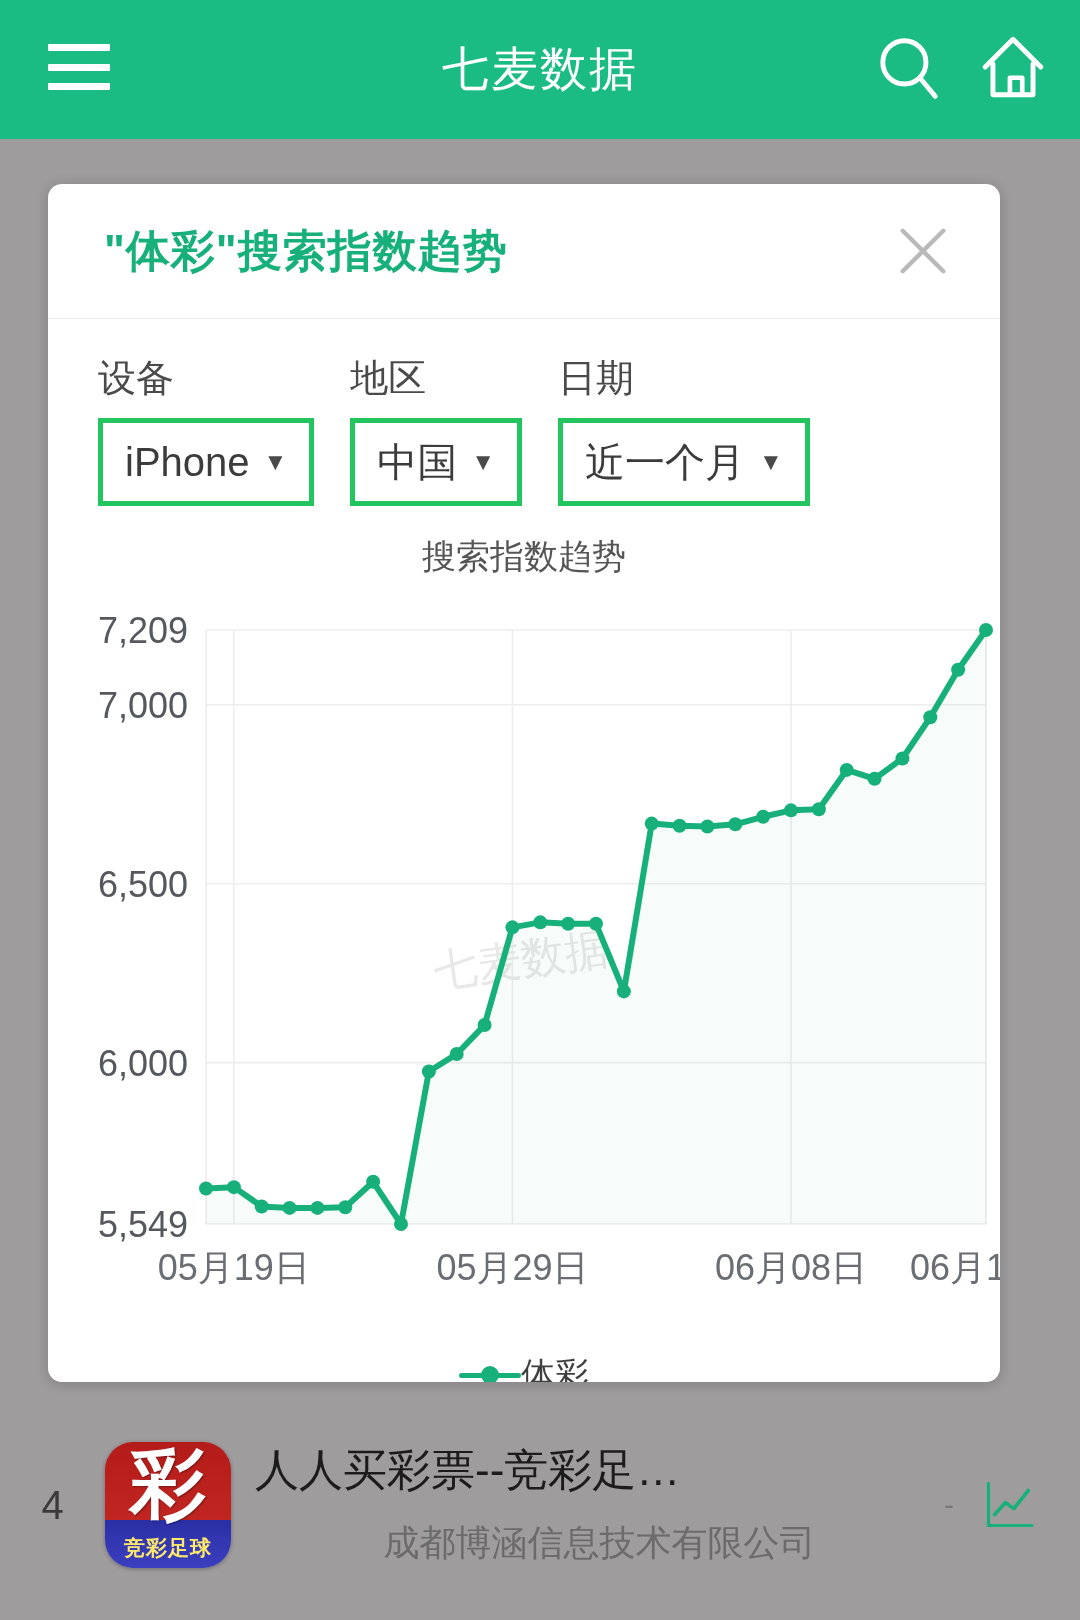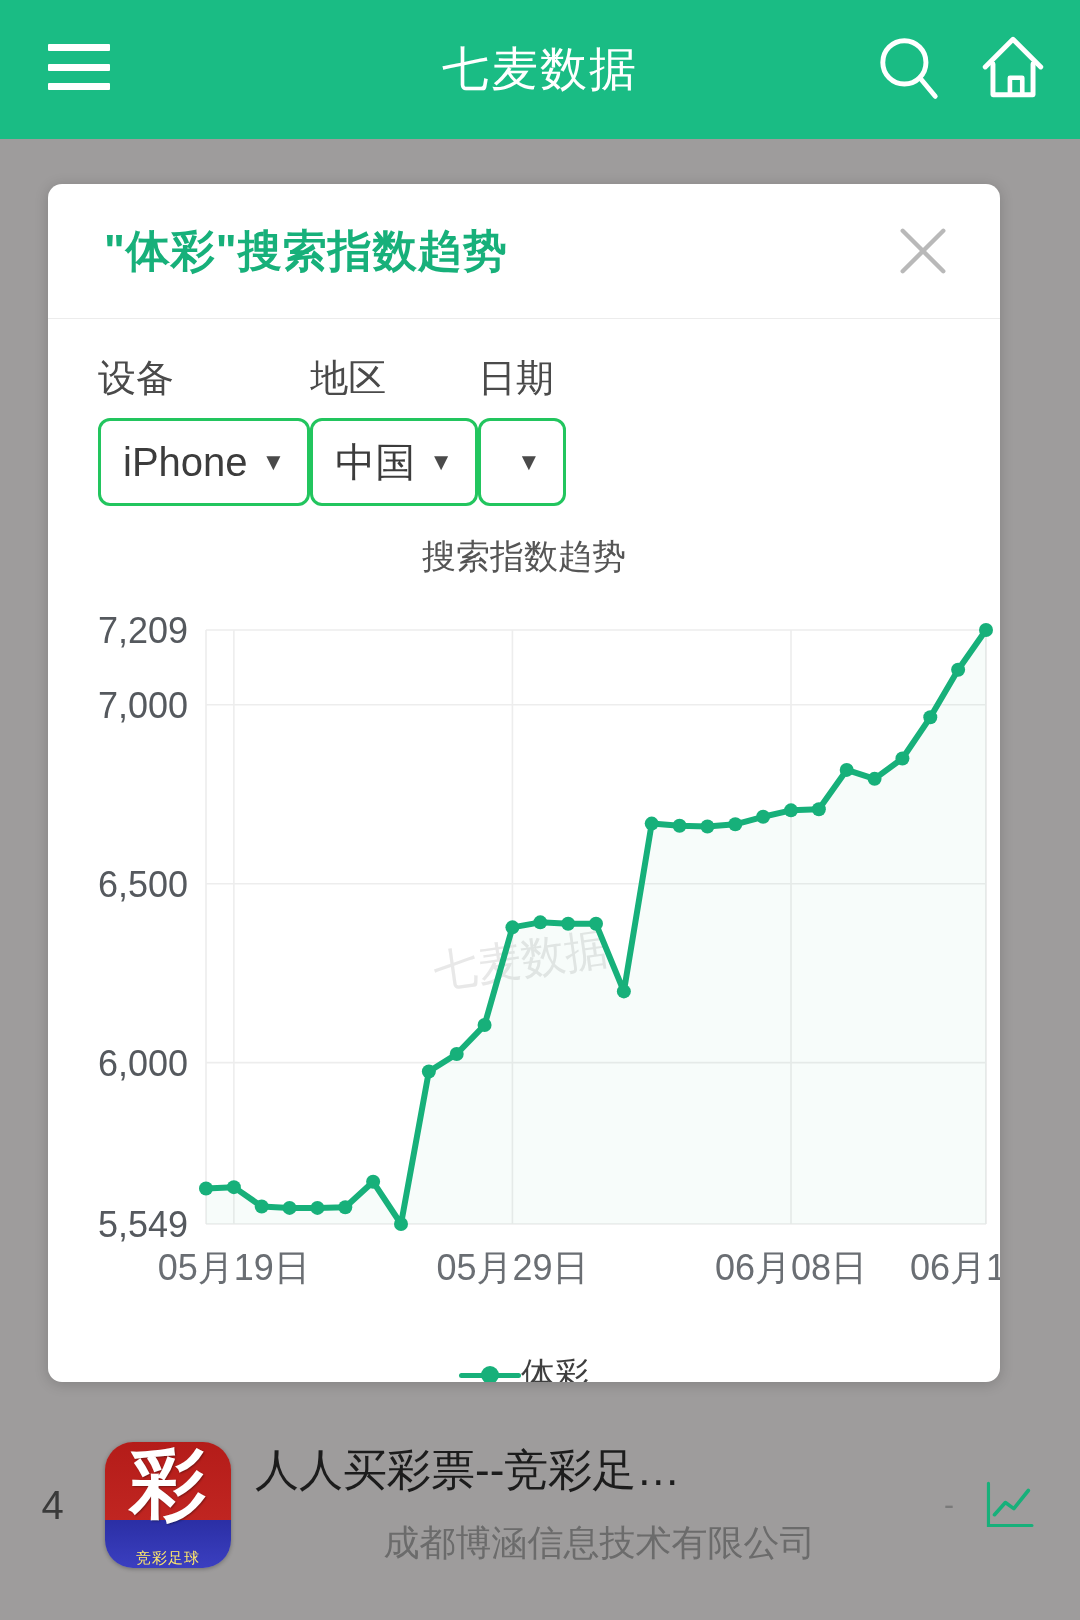--- a/index.html
+++ b/index.html
@@ -40,22 +40,22 @@
     background:linear-gradient(#b41c19 0%,#c02521 62%,#2b2fa5 62%,#3b3fc0 100%);
     flex:none;box-shadow:0 1px 4px rgba(0,0,0,.3);
   }
   .app-icon .cai{
     position:absolute;left:0;top:2px;width:100%;height:80px;
     color:#fff;font-size:76px;line-height:80px;text-align:center;
     font-family:"DejaVu Sans",sans-serif;font-weight:bold;
     text-shadow:1px 1px 2px rgba(0,0,0,.35);
   }
   .app-icon .sub{
-    position:absolute;left:0;bottom:0;width:100%;
-    color:#ffe96a;font-size:15px;text-align:center;font-weight:normal;letter-spacing:1px;
+    position:absolute;left:0;bottom:6px;width:100%;
+    color:#ffe96a;font-size:21px;text-align:center;font-weight:bold;letter-spacing:1px;
   }
   .bg-texts{flex:1;padding-left:24px;}
   .bg-title{font-size:44px;color:#1c1c1c;line-height:1.25;}
   .bg-dev{font-size:36px;color:#6b6b6b;margin-top:22px;text-align:center;}
   .bg-dash{color:#7a7a7a;font-size:30px;margin-right:26px;}
   .bg-chart-icon{margin-right:42px;}
 
   
   .modal{
     position:absolute;left:48px;top:184px;width:952px;height:1198px;
@@ -67,24 +67,24 @@
     display:flex;align-items:center;
   }
   .modal-title{
     margin-left:56px;color:#17b07a;font-size:44px;font-weight:bold;letter-spacing:1px;
   }
   .modal-close{
     position:absolute;right:48px;top:38px;width:58px;height:58px;cursor:pointer;
   }
 
   
-  .filters{display:flex;padding:34px 0 0 50px;}
+  .filters{display:flex;padding:34px 0 0 50px;gap:36px;}
   .filter-label{font-size:38px;color:#4a4a4a;margin-bottom:14px;}
   .filter-box{
-    border:3px solid #22c55e;border-radius:12px;background:#fff;
+    border:5px solid #22c55e;border-radius:0;background:#fff;
     height:88px;display:flex;align-items:center;justify-content:center;
     padding:16px 22px;font-size:40px;color:#3c3c3c;cursor:pointer;box-sizing:border-box;
   }
   .filter-box .caret{font-size:24px;margin-left:14px;color:#4a4a4a;}
 
   
   .chart-title{
     text-align:center;font-size:34px;color:#555;margin-top:28px;
   }
   .chart-wrap{position:relative;width:952px;height:760px;margin-top:8px;}
@@ -157,20 +157,21 @@
     <div>
       <div class="filter-label">地区</div>
       <div class="filter-box">
         <span>中国</span>
         <span class="caret">▼</span>
       </div>
     </div>
     <div>
       <div class="filter-label">日期</div>
       <div class="filter-box">
+        <span>近一个月</span>
         <span class="caret">▼</span>
       </div>
     </div>
   </div>
 
   <div class="chart-title">搜索指数趋势</div>
 
   <div class="chart-wrap">
     <svg id="chart-svg" width="952" height="760" viewBox="0 0 952 760">
         <line x1="158" y1="42" x2="938" y2="42" stroke="#ededed" stroke-width="1.6"></line>

